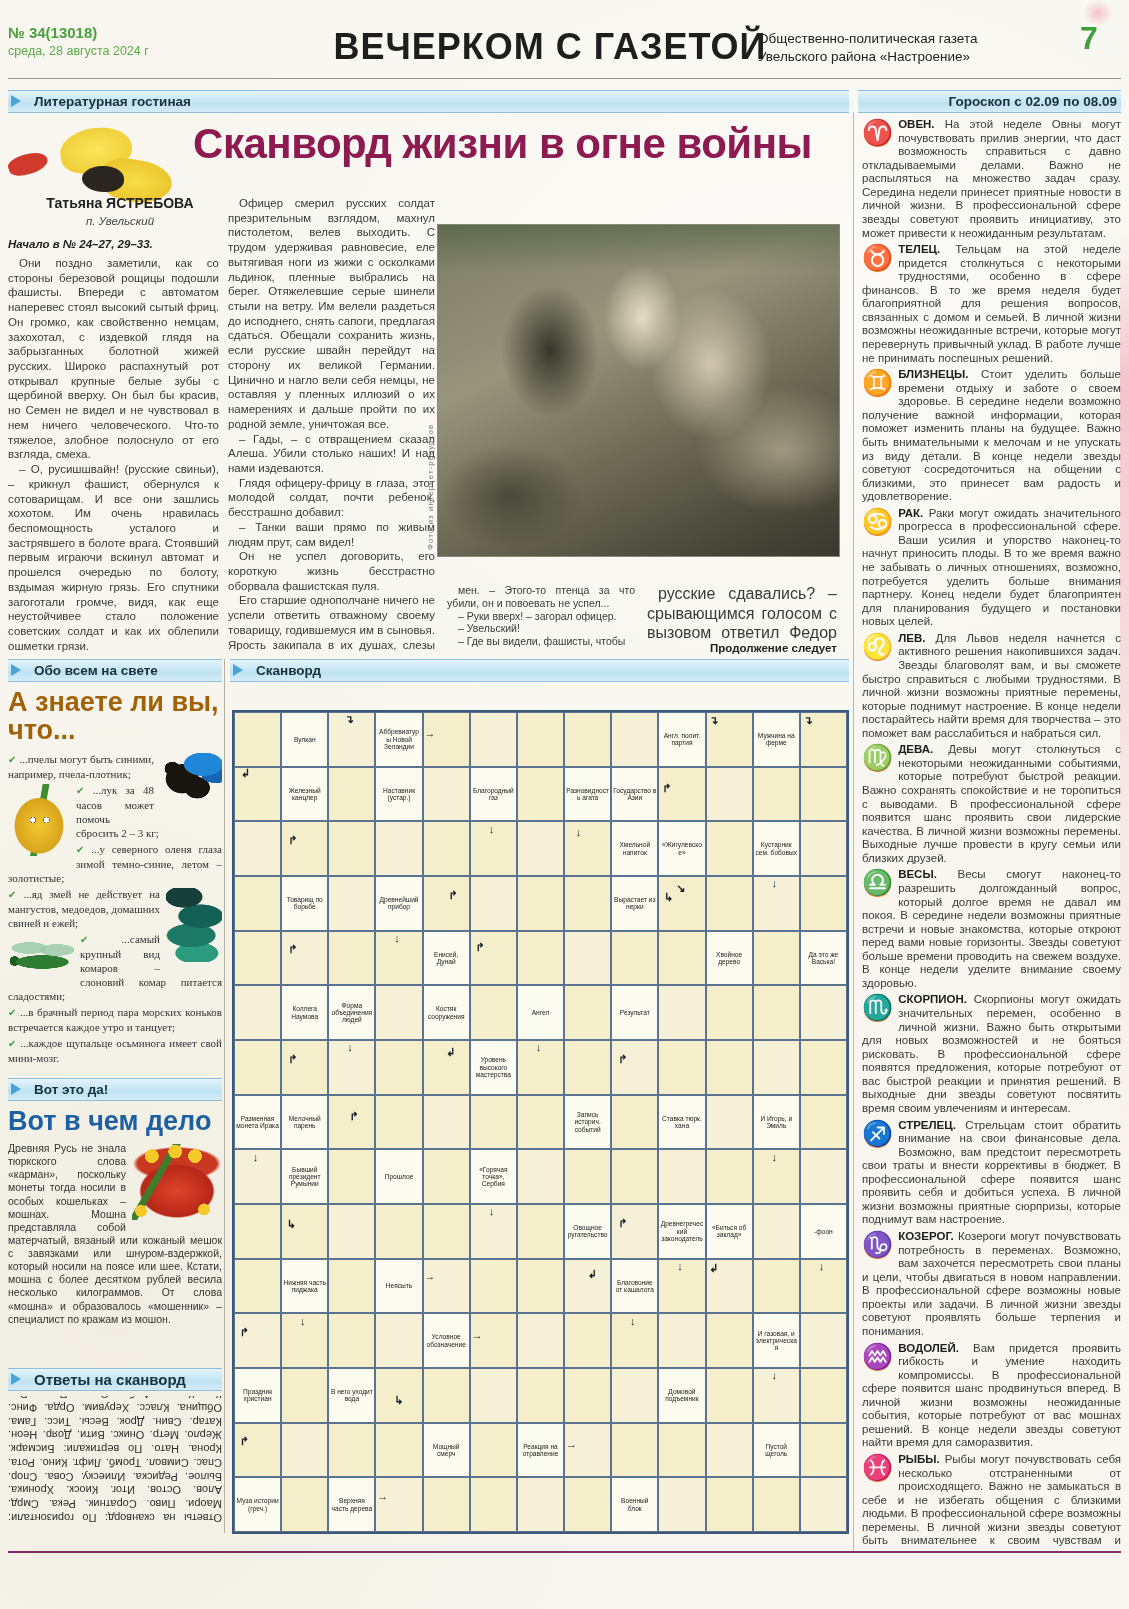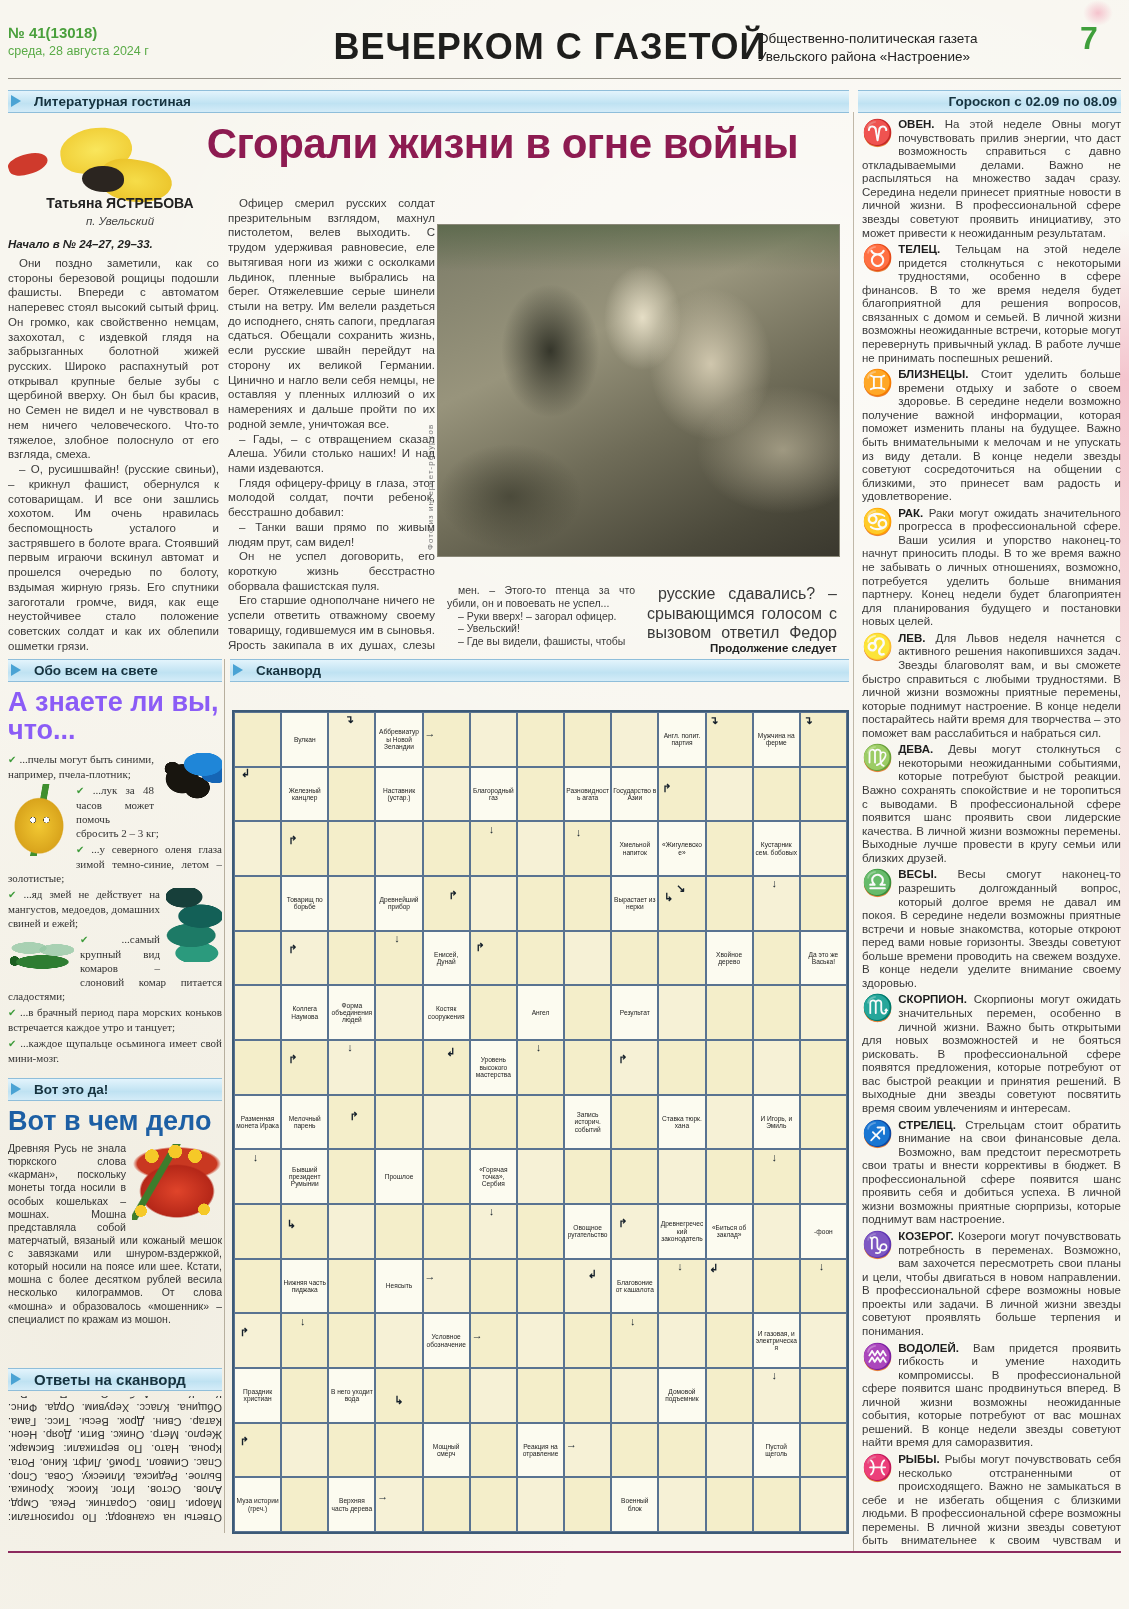--- a/index.html
+++ b/index.html
@@ -58,21 +58,21 @@
       radial-gradient(ellipse 70px 95px at 28% 38%,rgba(28,30,22,.8),transparent 70%),
       radial-gradient(ellipse 55px 75px at 51% 28%,rgba(238,230,206,.9),transparent 70%),
       radial-gradient(ellipse 85px 105px at 68% 42%,rgba(222,212,186,.85),transparent 72%),
       radial-gradient(ellipse 115px 85px at 86% 68%,rgba(205,196,168,.6),transparent 75%),
       radial-gradient(ellipse 95px 70px at 18% 82%,rgba(55,55,42,.65),transparent 75%),
       linear-gradient(155deg,#7c7c68,#98947c 35%,#6f6c58 60%,#4b493b 85%,#3a382e);}
   .photo-credit{position:absolute;left:426px;top:250px;height:300px;writing-mode:vertical-rl;
      transform:rotate(180deg);font-size:8px;color:#777;letter-spacing:1px;}
   
   .facts-head{position:absolute;left:8px;top:688px;width:212px;font-size:27px;font-weight:bold;
-      line-height:1.04;color:#8b5cf6;}
+      line-height:1.04;color:#a16207;}
   .facts-list{position:absolute;left:8px;top:752px;width:214px;height:322px;font-size:11px;
       line-height:1.28;text-align:justify;color:#333;overflow:hidden;font-family:Liberation Serif, serif;}
   .fact{margin-bottom:2px;}
   .check{color:#3f9c3b;font-size:10px;}
   .ill{float:right;margin:1px 0 3px 6px;background-repeat:no-repeat;}
   .ill.left{float:left;margin:1px 6px 3px 0;}
   .bee{width:62px;height:56px;background:
       radial-gradient(ellipse 20px 12px at 70% 20%,#1f86d8 95%,transparent),
       radial-gradient(ellipse 15px 9px at 90% 38%,#1565b5 95%,transparent),
       radial-gradient(ellipse 17px 15px at 36% 46%,#18150f 95%,transparent),
@@ -129,21 +129,21 @@
   .artifact{position:absolute;right:0;top:230px;width:9px;height:1000px;pointer-events:none;
       background:linear-gradient(rgba(235,120,150,0),rgba(235,120,150,.4) 15%,rgba(235,120,150,.12) 55%,transparent);}
   .artifact2{position:absolute;right:16px;top:0;width:30px;height:26px;pointer-events:none;
       background:radial-gradient(rgba(240,130,160,.45),transparent 70%);}
 </style>
 </head>
 <body>
 
 <div class="page">
 
-  <div class="issue-no">№ 41(13018)</div>
+  <div class="issue-no">№ 34(13018)</div>
   <div class="issue-date">среда, 28 августа 2024 г</div>
   <div class="masthead-title">ВЕЧЕРКОМ С ГАЗЕТОЙ</div>
   <div class="paper-desc">
     <span>Общественно-политическая газета</span><br>
     <span>Увельского района «Настроение»</span>
   </div>
   <div class="page-num">7</div>
   <div class="header-rule"></div>
 
   <div class="bar bar-lit">
@@ -153,21 +153,21 @@
   <div class="bar bar-horo">
     <span class="bar-right-label">Гороскоп с 02.09 по 08.09</span>
   </div>
 
   <div class="title-deco">
     <i class="deco-b3"></i>
     <i class="deco-b1"></i>
     <i class="deco-b2"></i>
     <i class="deco-b4"></i>
   </div>
-  <h1 class="art-title" style="margin:0;">Сгорали жизни в огне войны</h1>
+  <h1 class="art-title" style="margin:0;">Сканворд жизни в огне войны</h1>
   <div class="author">
     <b>Татьяна ЯСТРЕБОВА</b>
     <i>п. Увельский</i>
   </div>
   <div class="note">Начало в № 24–27, 29–33.</div>
   <div class="art acol0">
       <p>Они поздно заметили, как со стороны березовой рощицы подошли фашисты. Впереди с автоматом наперевес стоял высокий сытый фриц. Он громко, как свойственно немцам, захохотал, с издевкой глядя на забрызганных болотной жижей русских. Широко распахнутый рот открывал крупные белые зубы с щербиной вверху. Он был бы красив, но Семен не видел и не чувствовал в нем ничего человеческого. Что-то тяжелое, злобное полоснуло от его взгляда, смеха.</p>
       <p>– О, русишшвайн! (русские свиньи), – крикнул фашист, обернулся к сотоварищам. И все они зашлись хохотом. Им очень нравилась беспомощность усталого и застрявшего в болоте врага. Стоявший первым играючи вскинул автомат и прошелся очередью по болоту, вздымая жирную грязь. Его спутники загоготали громче, видя, как еще неустойчивее стало положение советских солдат и как их облепили ошметки грязи.</p>
       <p>Залившиеся смехом немцы, как шуты, принялись считать оставшихся пленных, устроили целый спектакль.</p>
     </div>

